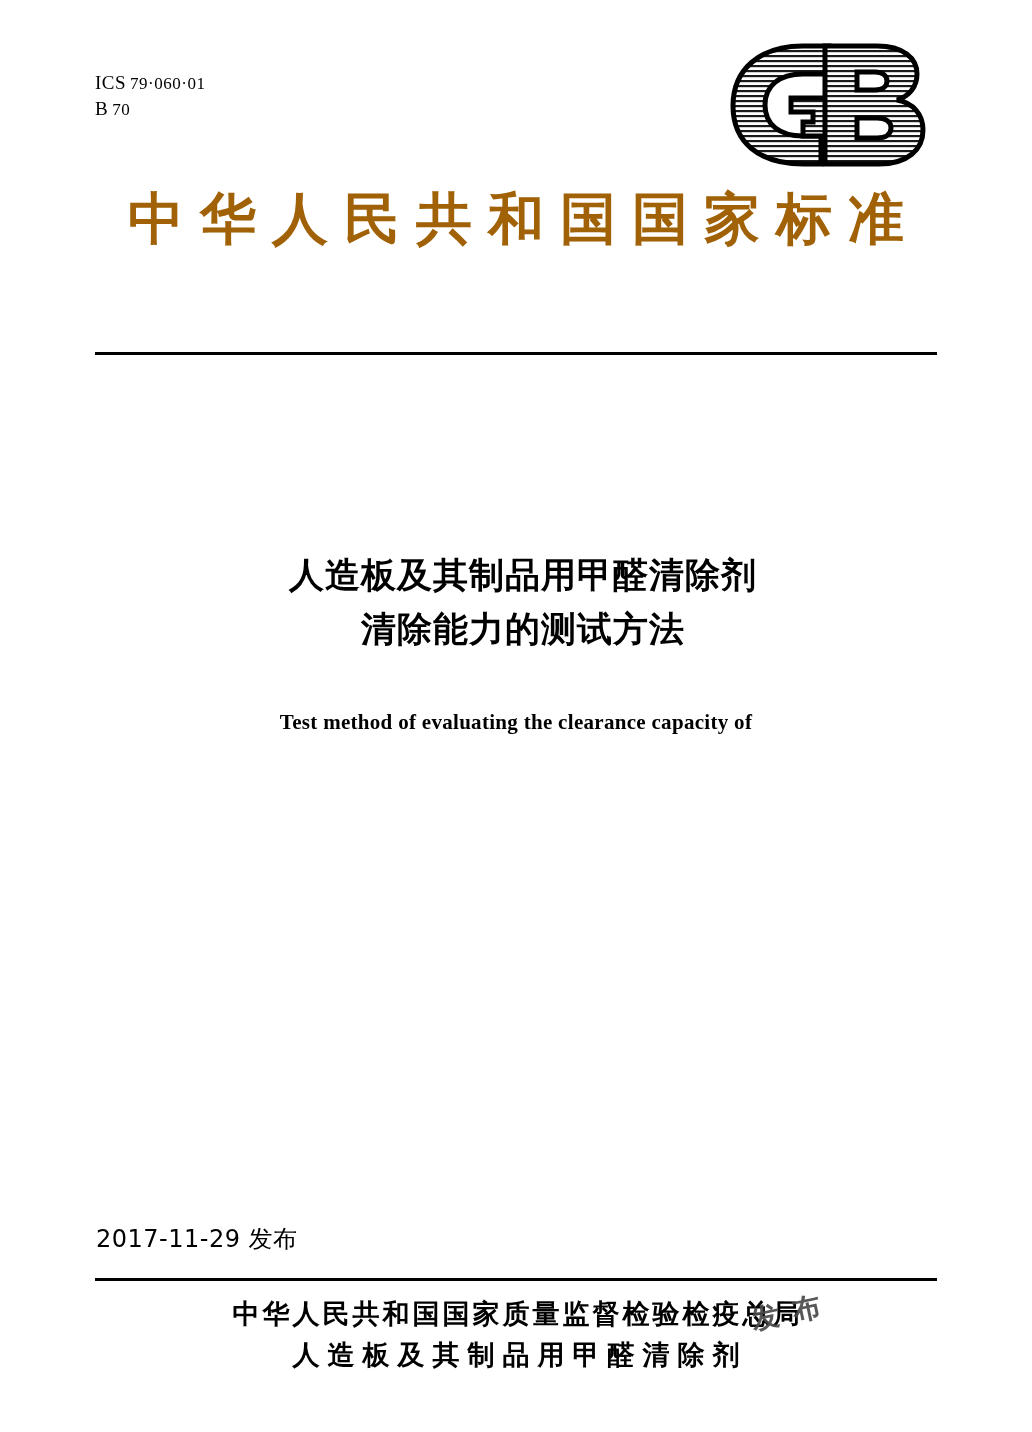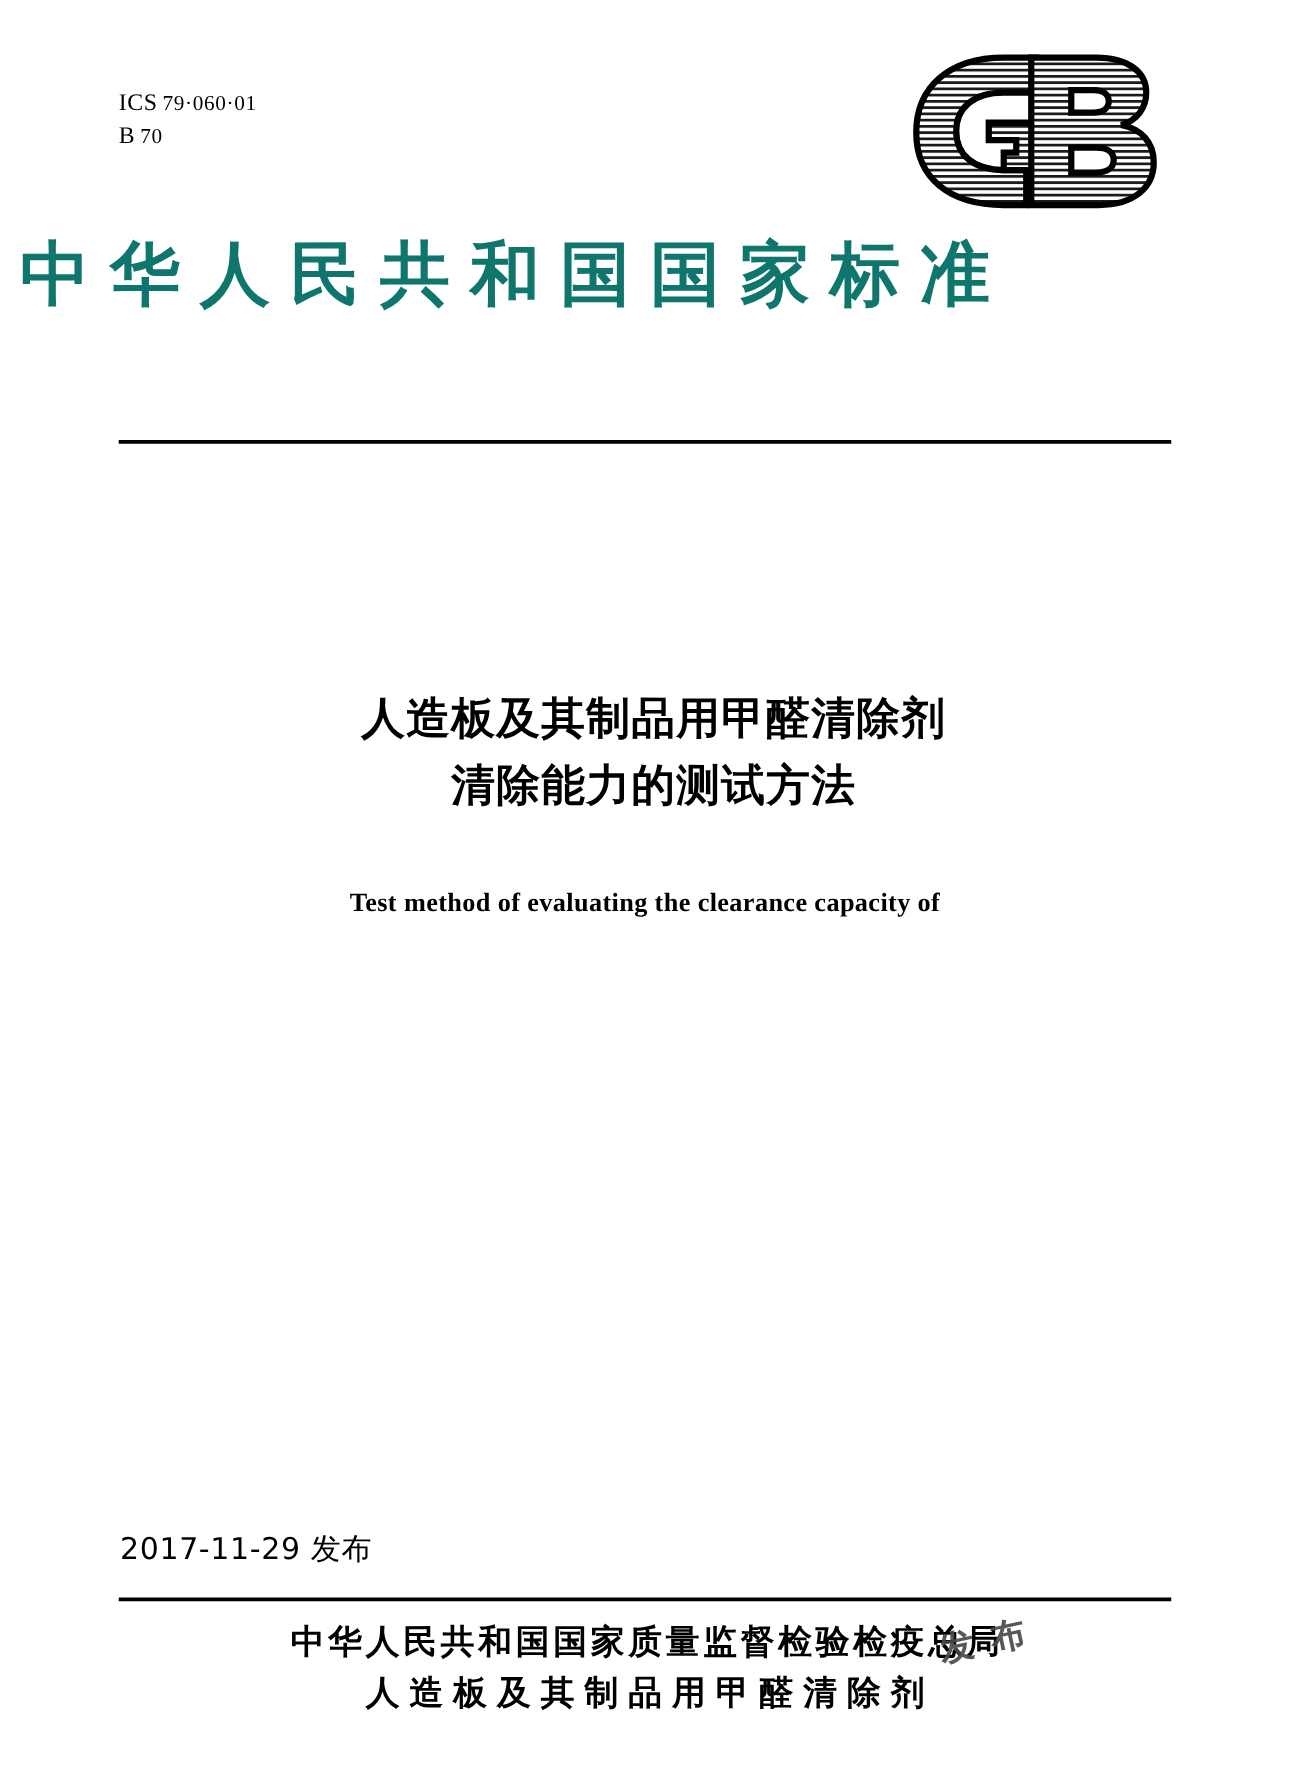--- a/index.html
+++ b/index.html
@@ -52,27 +52,27 @@
     height: 130px;
   }
   .gb-emblem svg { display: block; }
 
   
   .banner {
     position: absolute;
     left: 0;
     right: 0;
     top: 182px;
-    text-align: left;
+    text-align: center;
     font-family: "DejaVu Sans", sans-serif;
     font-weight: bold;
     font-size: 56px;
     letter-spacing: 16px;
     text-indent: 16px;
-    color: #0f766e;
+    color: #a16207;
   }
 
   
   .std-number {
     position: absolute;
     right: 96px;
     top: 288px;
     font-family: "Liberation Serif", serif;
     font-size: 25px;
     letter-spacing: 1.5px;

